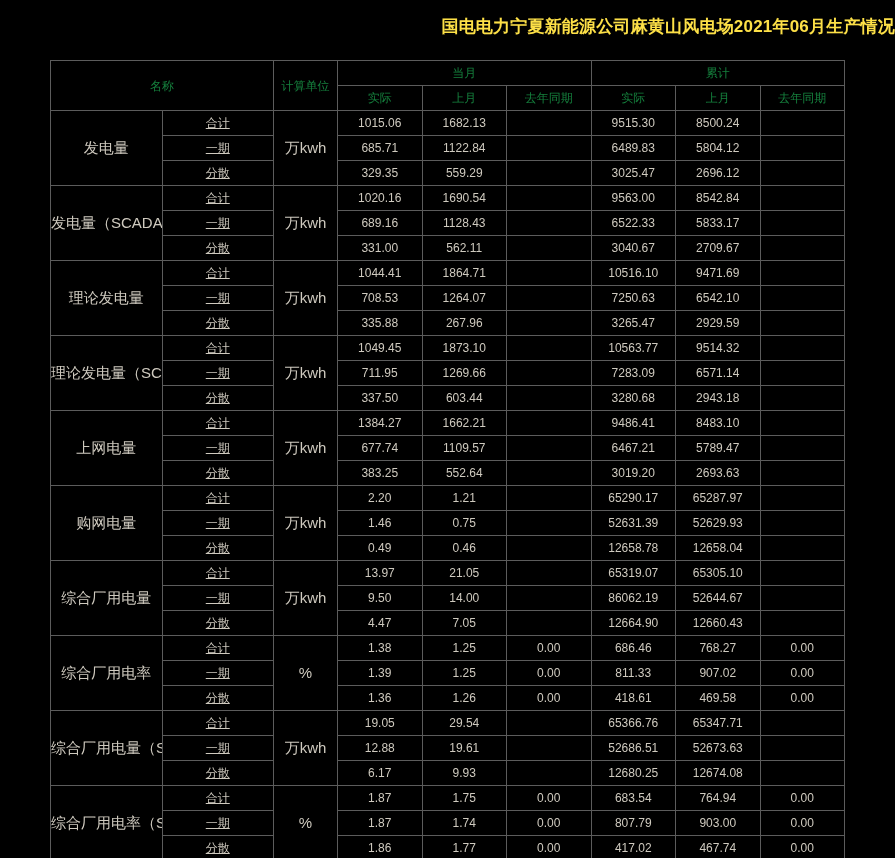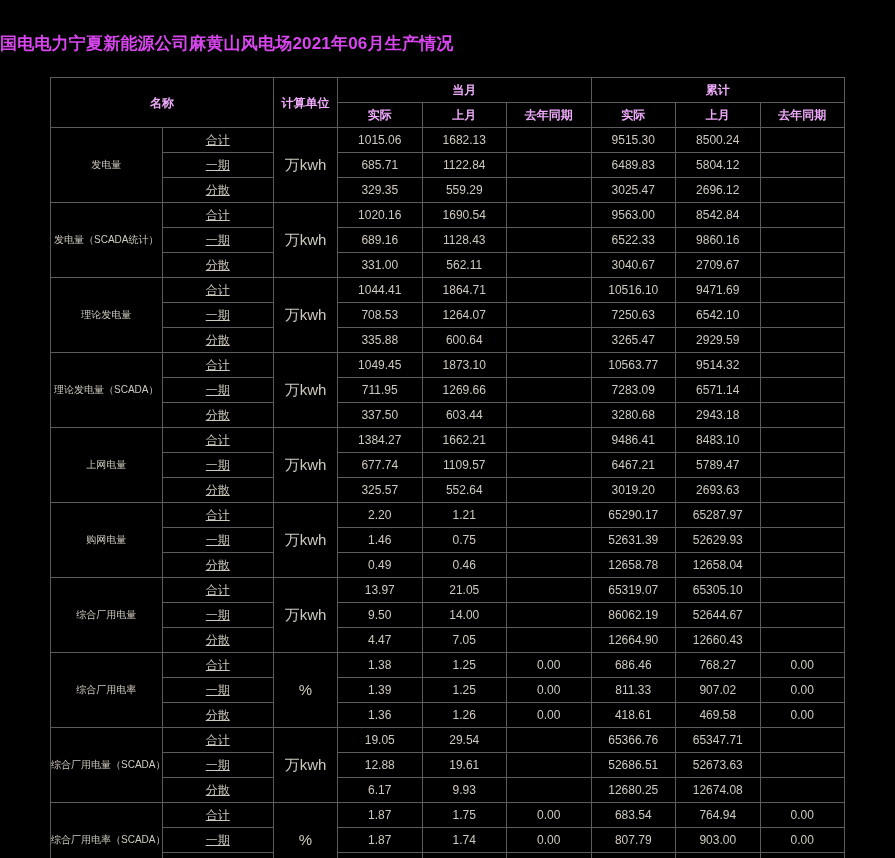--- a/index.html
+++ b/index.html
@@ -14,25 +14,25 @@
     font-family: "Liberation Sans", sans-serif;
     color: #d8d4cc;
   }
   #page {
     width: 895px;
     height: 858px;
     position: relative;
     background: #000000;
   }
   #title {
-    text-align: left;
+    text-align: right;
     font-size: 17px;
     font-weight: bold;
-    color: #d946ef;
-    padding-top: 32px;
+    color: #fde047;
+    padding-top: 15px;
     padding-bottom: 6px;
     letter-spacing: 0.2px;
   }
   #table-wrap {
     padding: 16px 50px 0 50px;
   }
   table.report {
     border-collapse: collapse;
     width: 795px;
     table-layout: fixed;
@@ -43,29 +43,28 @@
     padding: 0;
     height: 24px;
     line-height: 24px;
     text-align: center;
     color: #cfcabf;
     font-weight: normal;
     overflow: hidden;
     white-space: nowrap;
   }
   table.report th {
-    color: #f0abfc;
-    font-weight: bold;
+    color: #15803d;
   }
   .hdr-name { width: 222px; margin-left: 14px; }
   .hdr-sub  { width: 83px; text-decoration: underline; }
   .hdr-unit { width: 63px; margin-left: 27px; }
   .col-val  { width: 71px; }
   .name-cell {
-    font-size: 10px;
+    font-size: 15px;
     color: #cfcabf;
   }
   .unit-cell {
     font-size: 15px;
     color: #cfcabf;
   }
   .sub-cell {
     font-size: 12px;
     color: #cfcabf;
   }
@@ -140,21 +139,21 @@
             <td class="val-cell col-val">9563.00</td>
             <td class="val-cell col-val">8542.84</td>
             <td class="val-cell col-val"></td>
           </tr>
           <tr>
             <td class="sub-cell hdr-sub">一期</td>
             <td class="val-cell col-val">689.16</td>
             <td class="val-cell col-val">1128.43</td>
             <td class="val-cell col-val"></td>
             <td class="val-cell col-val">6522.33</td>
-            <td class="val-cell col-val">9860.16</td>
+            <td class="val-cell col-val">5833.17</td>
             <td class="val-cell col-val"></td>
           </tr>
           <tr>
             <td class="sub-cell hdr-sub">分散</td>
             <td class="val-cell col-val">331.00</td>
             <td class="val-cell col-val">562.11</td>
             <td class="val-cell col-val"></td>
             <td class="val-cell col-val">3040.67</td>
             <td class="val-cell col-val">2709.67</td>
             <td class="val-cell col-val"></td>
@@ -175,21 +174,21 @@
             <td class="val-cell col-val">708.53</td>
             <td class="val-cell col-val">1264.07</td>
             <td class="val-cell col-val"></td>
             <td class="val-cell col-val">7250.63</td>
             <td class="val-cell col-val">6542.10</td>
             <td class="val-cell col-val"></td>
           </tr>
           <tr>
             <td class="sub-cell hdr-sub">分散</td>
             <td class="val-cell col-val">335.88</td>
-            <td class="val-cell col-val">600.64</td>
+            <td class="val-cell col-val">267.96</td>
             <td class="val-cell col-val"></td>
             <td class="val-cell col-val">3265.47</td>
             <td class="val-cell col-val">2929.59</td>
             <td class="val-cell col-val"></td>
           </tr>
           <tr>
             <td class="name-cell" rowspan="3">理论发电量（SCADA）</td>
             <td class="sub-cell hdr-sub">合计</td>
             <td class="unit-cell" rowspan="3">万kwh</td>
             <td class="val-cell col-val">1049.45</td>
@@ -232,21 +231,21 @@
             <td class="sub-cell hdr-sub">一期</td>
             <td class="val-cell col-val">677.74</td>
             <td class="val-cell col-val">1109.57</td>
             <td class="val-cell col-val"></td>
             <td class="val-cell col-val">6467.21</td>
             <td class="val-cell col-val">5789.47</td>
             <td class="val-cell col-val"></td>
           </tr>
           <tr>
             <td class="sub-cell hdr-sub">分散</td>
-            <td class="val-cell col-val">325.57</td>
+            <td class="val-cell col-val">383.25</td>
             <td class="val-cell col-val">552.64</td>
             <td class="val-cell col-val"></td>
             <td class="val-cell col-val">3019.20</td>
             <td class="val-cell col-val">2693.63</td>
             <td class="val-cell col-val"></td>
           </tr>
           <tr>
             <td class="name-cell" rowspan="3">购网电量</td>
             <td class="sub-cell hdr-sub">合计</td>
             <td class="unit-cell" rowspan="3">万kwh</td>

